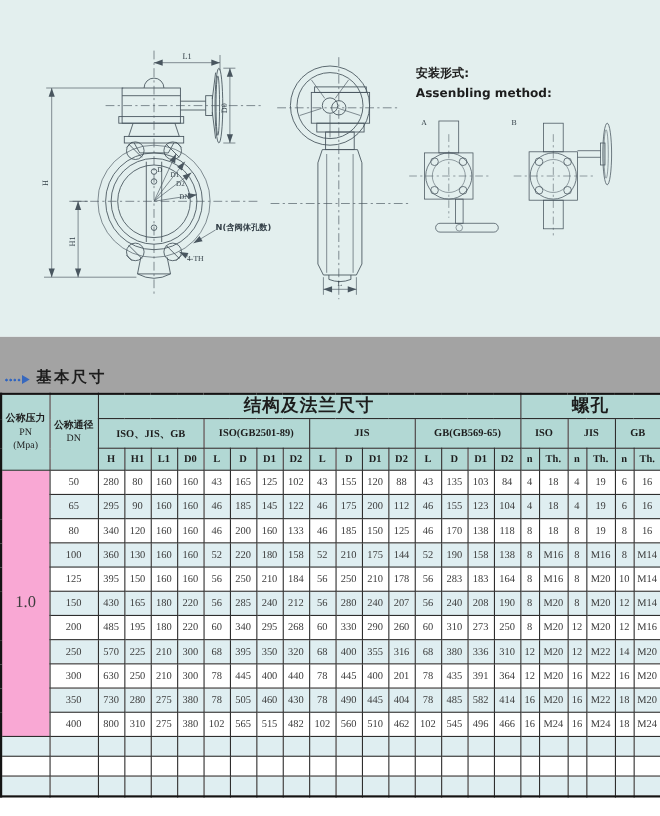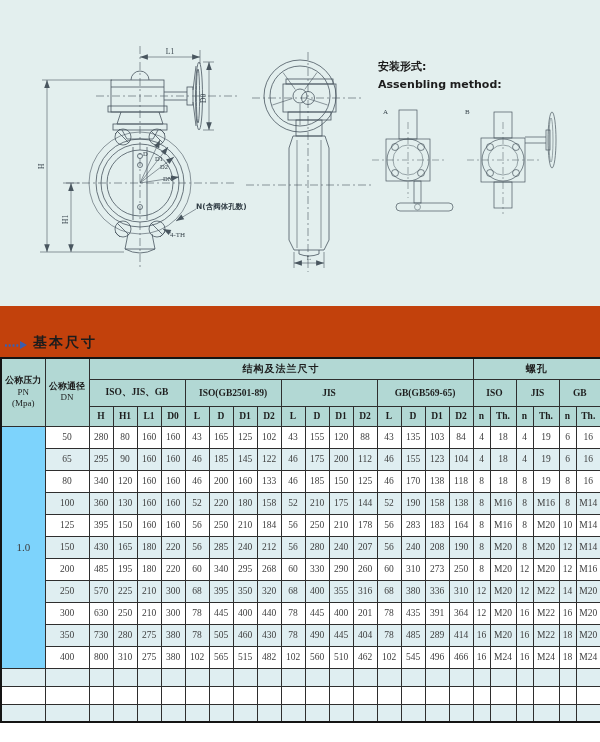--- a/index.html
+++ b/index.html
@@ -2,41 +2,41 @@
 <html><head>
 <meta charset="utf-8">
 <style>
   * { margin:0; padding:0; box-sizing:border-box; }
   html,body { width:600px; background:#ffffff; font-family:"DejaVu Sans", sans-serif; }
   body { height:742px; overflow:hidden; }
 
   .drawing-area { width:600px; height:306px; background:#e3efee; position:relative; }
   .drawing-area svg { display:block; }
 
-  .title-row { height:51px; display:flex; align-items:flex-end; padding:0 0 5px 4px; background:#c2410c; }
+  .title-row { height:51px; display:flex; align-items:flex-end; padding:0 0 5px 4px; background:#a3a3a3; }
   .dot-line { width:15px; height:3px; margin-bottom:5px;
       background-image:radial-gradient(circle, #2b62c1 1px, rgba(0,0,0,0) 1.3px);
       background-size:3.8px 3px; background-repeat:repeat-x; }
   .dot-tri { width:0; height:0; border-left:7px solid #2b62c1; border-top:4px solid transparent;
       border-bottom:4px solid transparent; margin:0 6px 3px 1px; opacity:.9; }
   .section-title { font-size:14px; font-weight:bold; color:#1c1c1c; letter-spacing:2px; }
 
   table.dims { width:600px; border-collapse:collapse; table-layout:fixed; border:2px solid #141414;
       font-family:"Liberation Serif", serif; }
   .dims th, .dims td { border:1px solid #2e2e2e; text-align:center; vertical-align:middle;
       overflow:hidden; white-space:nowrap; }
   .dims thead th { background:#b2d8d4; color:#1d1d1d; font-weight:bold; }
-  .th-group { font-size:10px; height:21px; font-family:"DejaVu Sans", sans-serif; letter-spacing:1px; }
+  .th-group { font-size:16px; height:21px; font-family:"DejaVu Sans", sans-serif; letter-spacing:1px; }
   .th-sub { font-size:9.5px; height:27px; font-family:"Liberation Serif", serif; letter-spacing:0;margin-left:13px; }
   .th-dim { font-size:9.5px; height:20px; font-weight:normal; }
   .th-cn { font-size:9px; line-height:1.25; font-family:"DejaVu Sans", sans-serif; }
   .th-cn .lat { font-family:"Liberation Serif", serif; font-weight:normal; font-size:9px; }
   .dims tbody td { height:22px; font-size:9.5px; color:#3d3d3d; background:#ffffff; }
   .dims tbody tr.alt td { background:#dfeef1; }
-  .dims tbody td.pressure-cell { background:#7dd3fc; font-size:11px; }
+  .dims tbody td.pressure-cell { background:#f9a8d4; font-size:15px; }
   .dims tbody tr.empty-row td { height:18px; }
 </style>
 </head>
 <body>
 
 <div class="drawing-area">
 <svg width="600" height="306" viewBox="0 0 600 306">
   <defs>
     <marker id="tip" viewBox="0 0 10 8" markerWidth="9" markerHeight="7" refX="9.5" refY="4" orient="auto-start-reverse" markerUnits="userSpaceOnUse">
       <path d="M0.5,0.8 L9.5,4 L0.5,7.2 Z" fill="#49565f"></path>
@@ -507,21 +507,21 @@
         <td>78</td>
         <td>505</td>
         <td>460</td>
         <td>430</td>
         <td>78</td>
         <td>490</td>
         <td>445</td>
         <td>404</td>
         <td>78</td>
         <td>485</td>
-        <td>289</td>
+        <td>582</td>
         <td>414</td>
         <td>16</td>
         <td>M20</td>
         <td>16</td>
         <td>M22</td>
         <td>18</td>
         <td>M20</td>
       </tr>
       <tr>
         <td>400</td>

